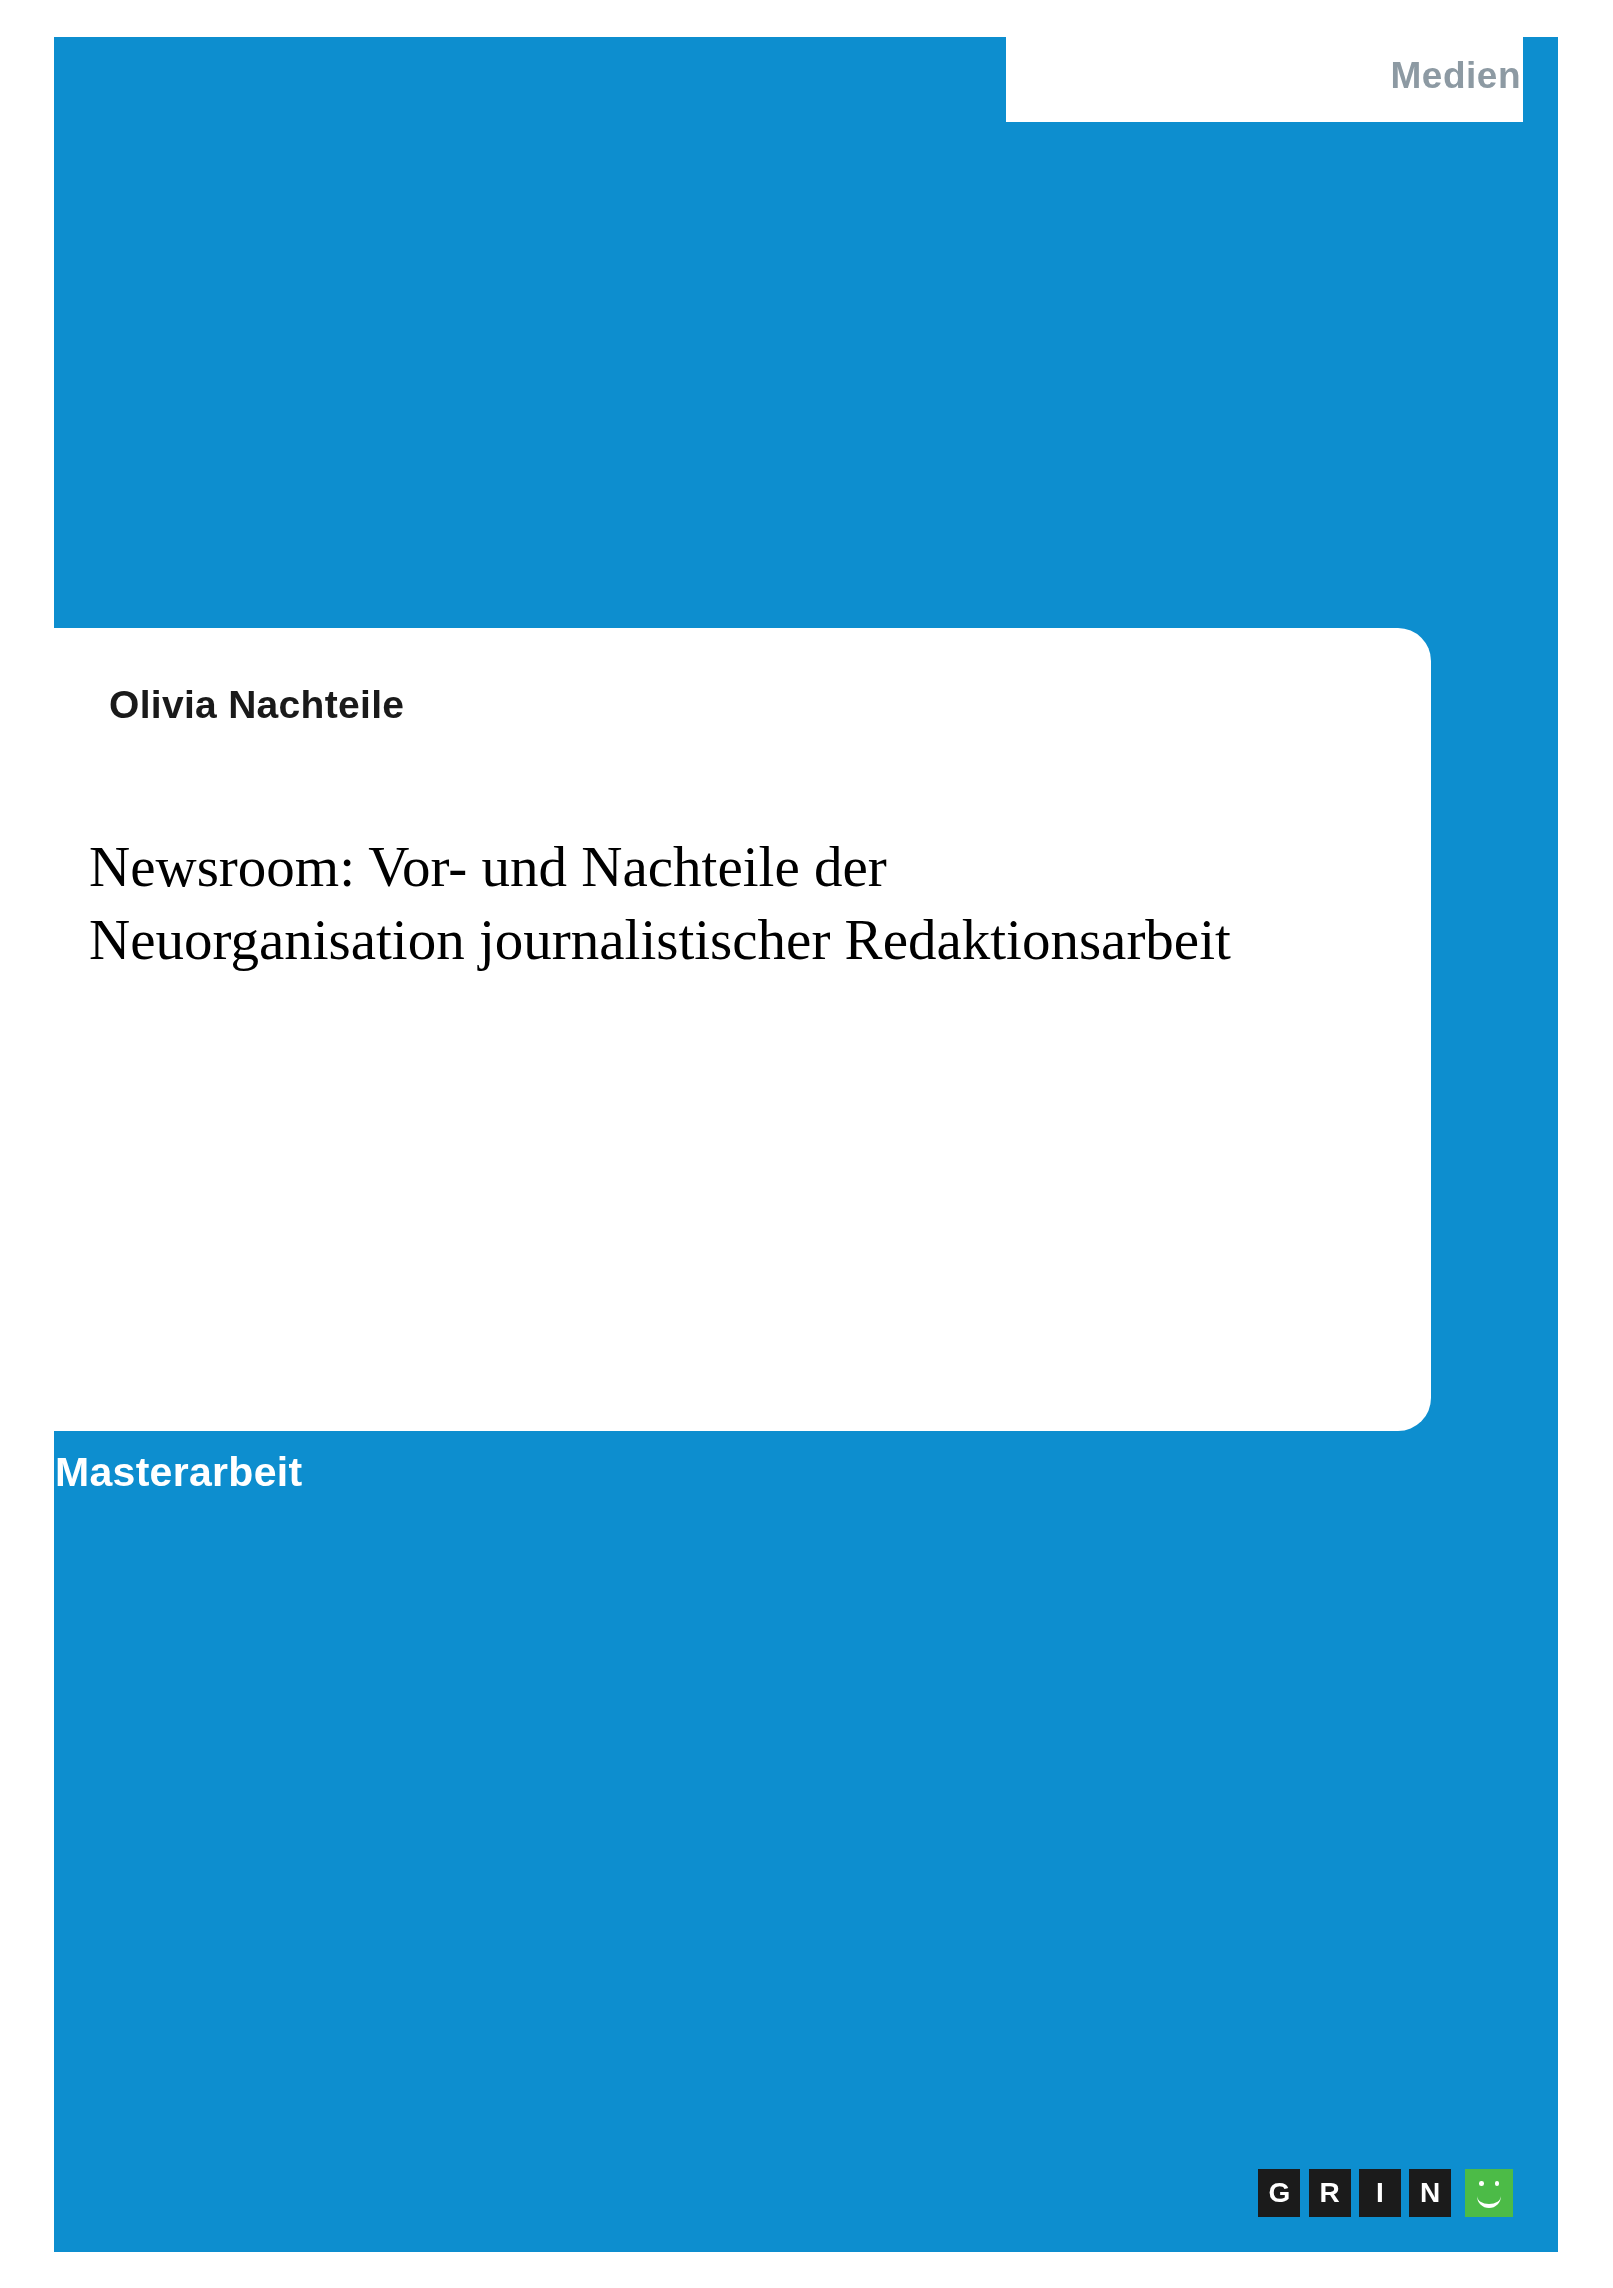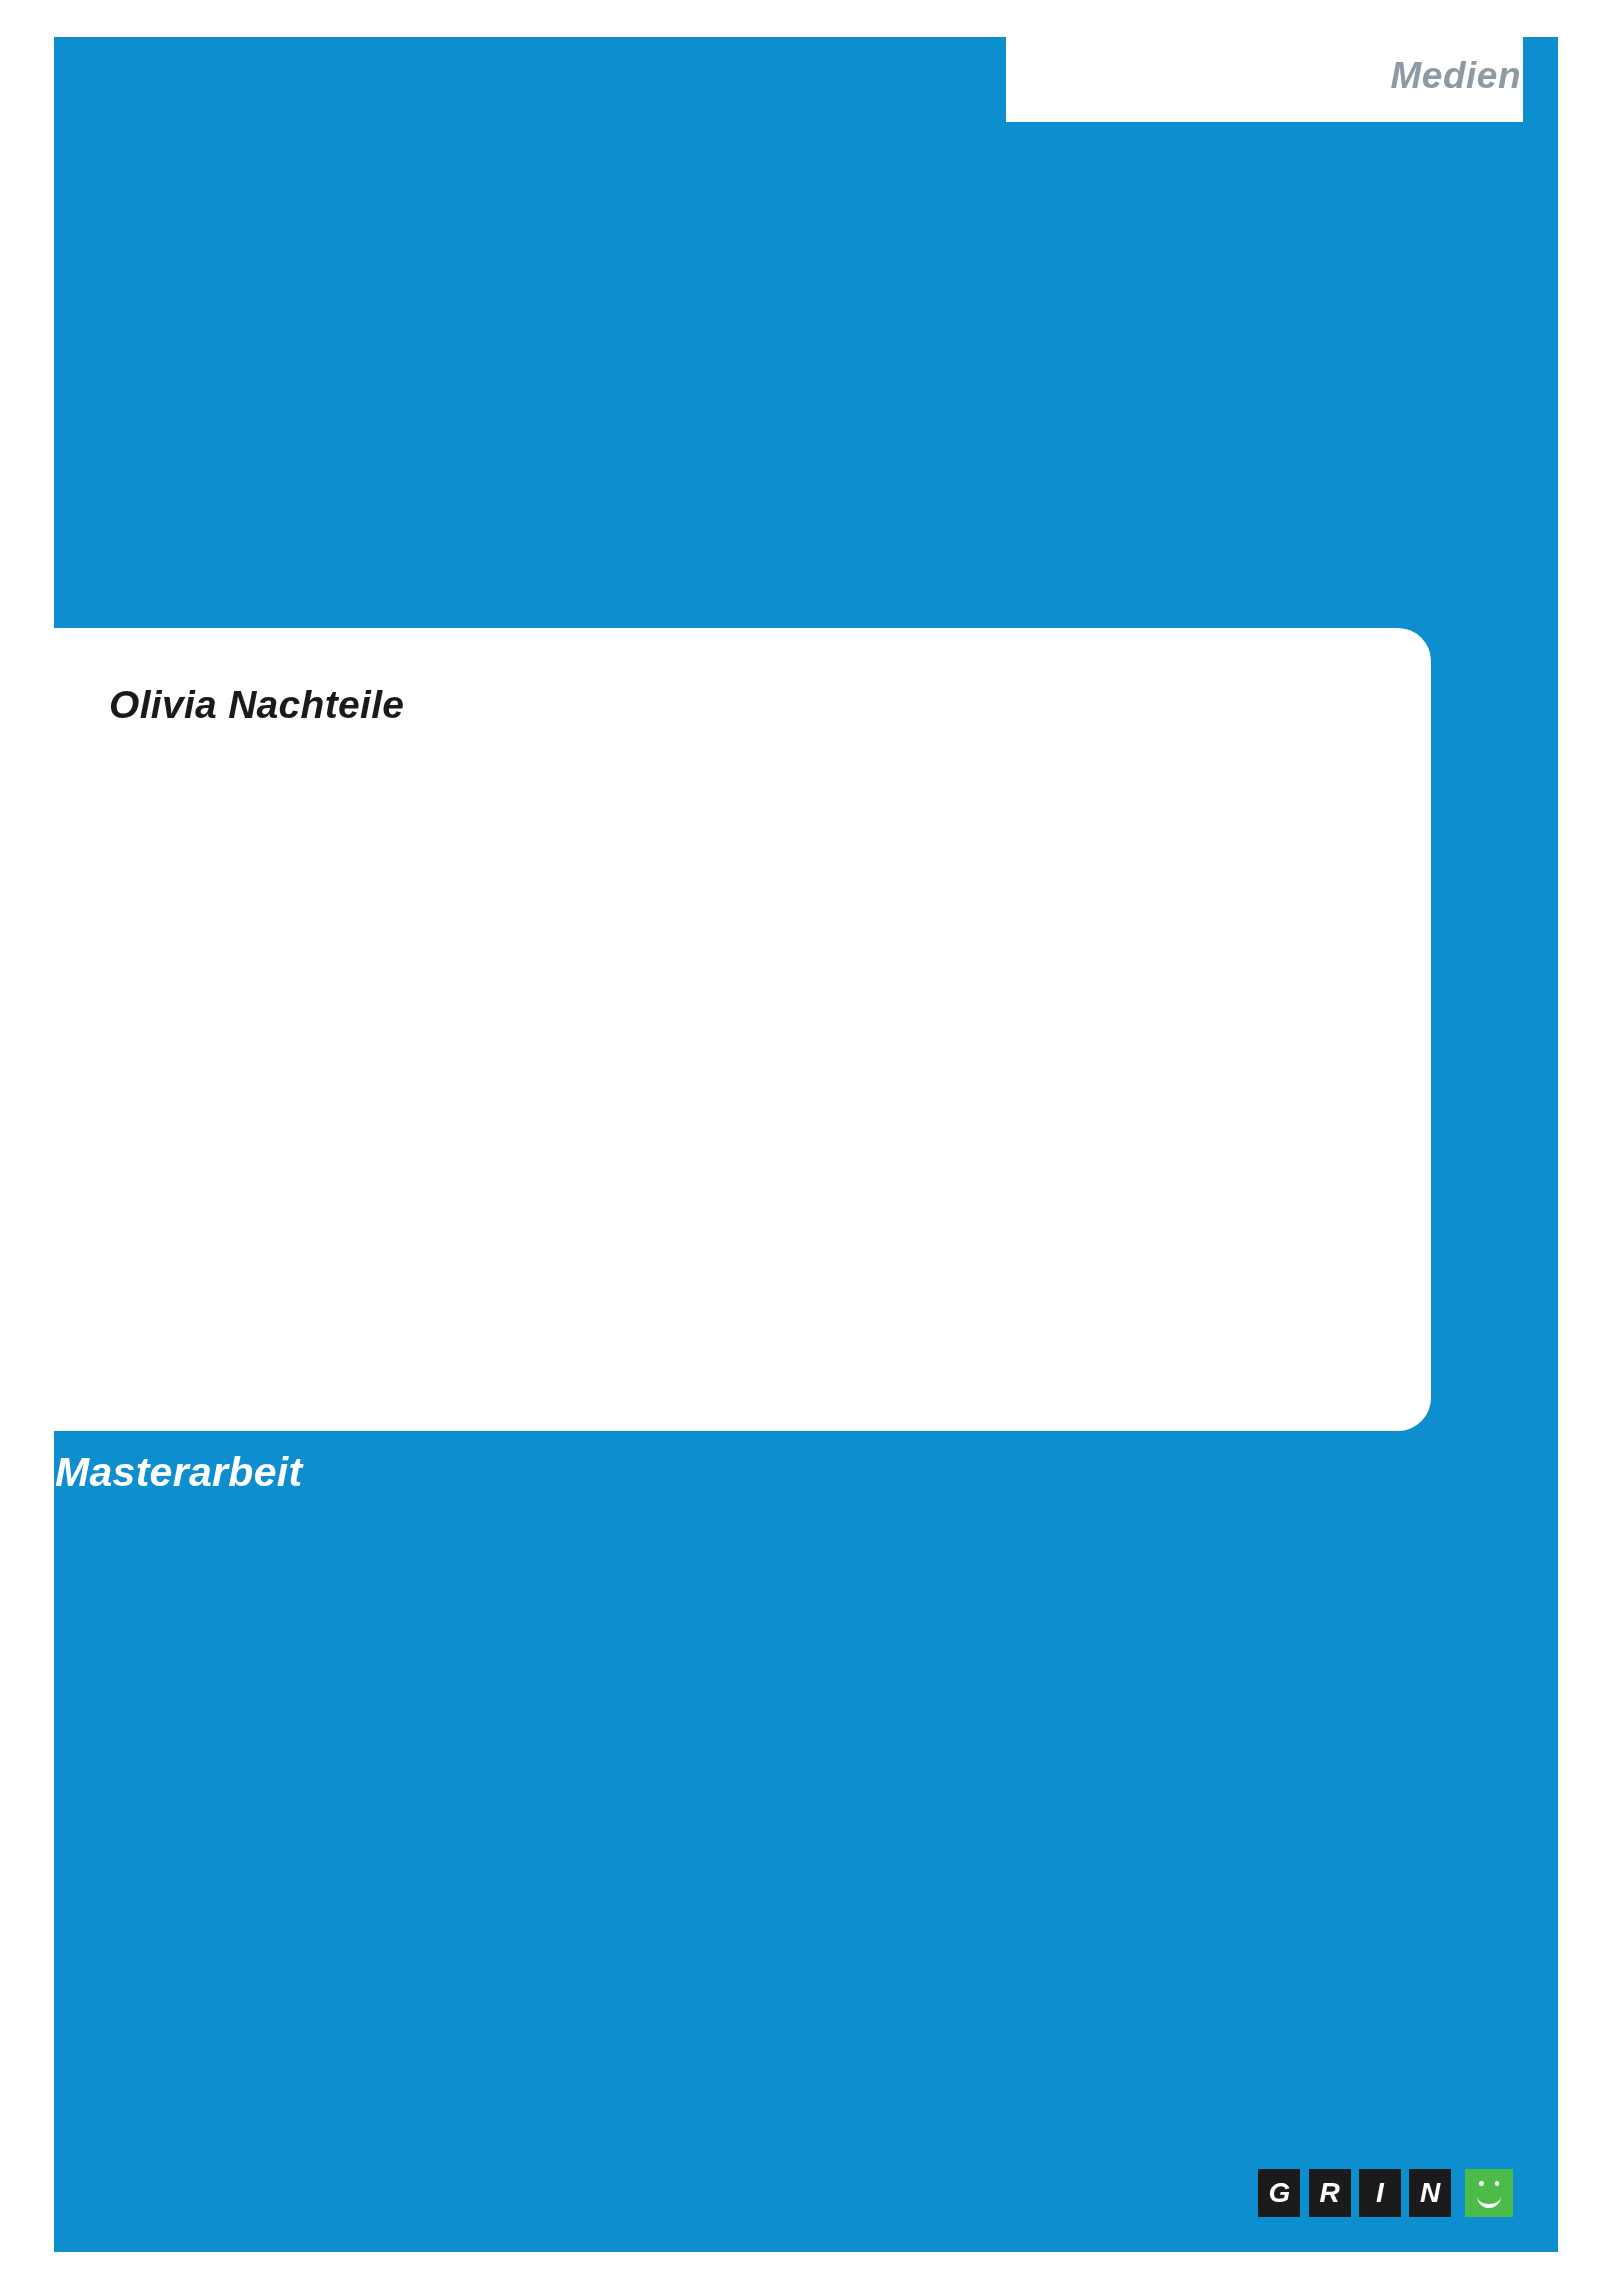--- a/index.html
+++ b/index.html
@@ -13,21 +13,20 @@
     font-family: "Liberation Sans", sans-serif;
     overflow: hidden;
   }
 
   .page {
     position: relative;
     width: 1613px;
     height: 2289px;
     background: #ffffff;
     overflow: hidden;
-    font-style: italic;
   }
 
   
   .cover-bg {
     position: absolute;
     left: 54px;
     top: 37px;
     width: 1504px;
     height: 2215px;
     background: #0d8ecf;
@@ -164,20 +163,21 @@
 
   <div class="cover-bg"></div>
   <div class="top-notch"></div>
 
   <div class="category-label">Medien</div>
 
   <div class="content-card"></div>
 
   <div class="author">Olivia Nachteile</div>
 
+  <div class="title">Newsroom: Vor- und Nachteile der Neuorganisation journalistischer Redaktionsarbeit</div>
 
   <div class="doc-type">Masterarbeit</div>
 
   <div class="logo">
     <div class="logo-letter">G</div>
     <div class="logo-letter">R</div>
     <div class="logo-letter">I</div>
     <div class="logo-letter">N</div>
     <div class="logo-smile">
       <span class="eyes">

